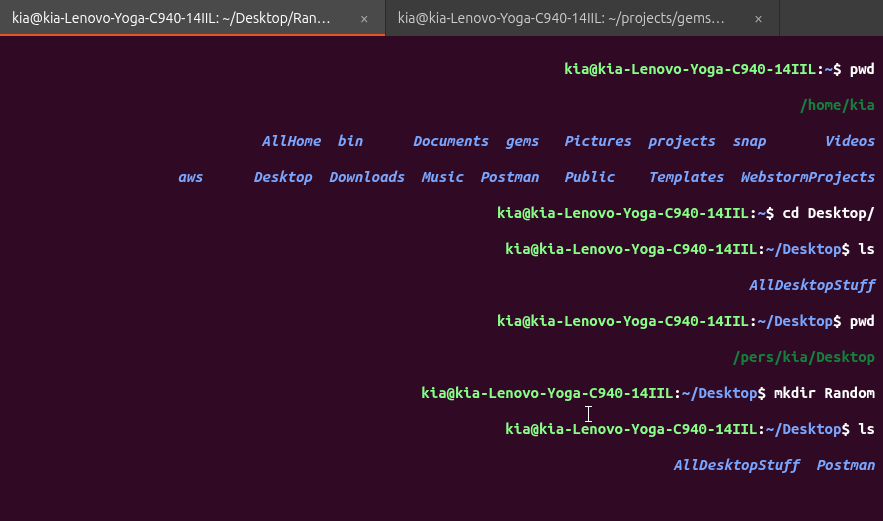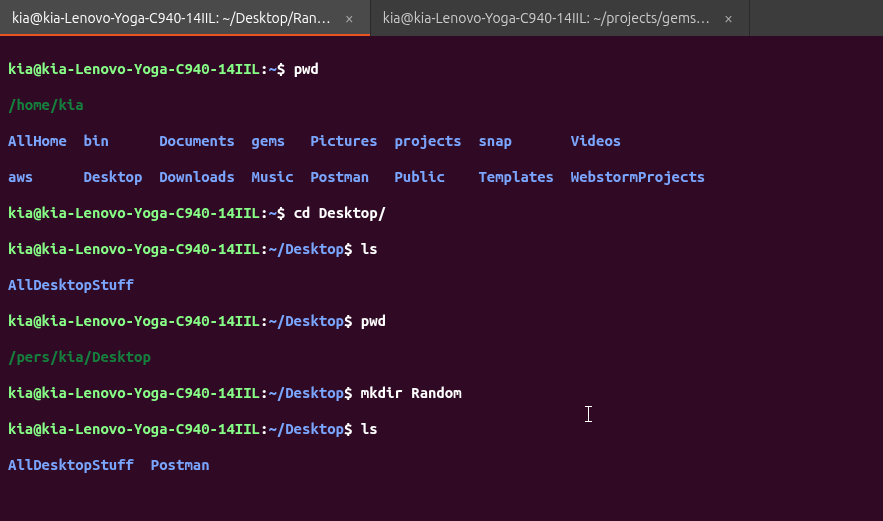--- a/index.html
+++ b/index.html
@@ -19,21 +19,21 @@
       height: 36px;
       align-items: stretch;
     }
     .tab {
       display: flex;
       align-items: center;
       padding: 0 12px;
       color: #cccccc;
       font-family: 'Ubuntu', sans-serif;
       font-size: 14px;
-      gap: 10px;
+      gap: 25px;
       border-right: 1px solid #2a2a2a;
       position: relative;
       cursor: pointer;
       max-width: 440px;
     }
     .tab.active {
       background: #4a4a4a;
       color: #ffffff;
     }
     .tab.active::after {
@@ -56,27 +56,27 @@
       font-size: 16px;
       line-height: 1;
       padding: 2px 4px;
       cursor: pointer;
     }
     .terminal {
       padding: 6px 8px;
       white-space: pre;
       font-weight: bold;
     }
-    .line { display: block; white-space: pre-wrap; }
+    .line { display: block; white-space: pre-wrap; text-align: right; }
     .pu { color: #87ff87; }           
     .pc { color: #ffffff; }           
     .pp { color: #7aa6ff; }           
     .cmd { color: #ffffff; }          
     .out { color: #15803d; }          
-    .dir { color: #7aa6ff; }          
+    .dir { color: #7aa6ff; font-style: italic; }          
     .I-beam {
       position: absolute;
       width: 7px;
       height: 16px;
       pointer-events: none;
     }
     .I-beam::before, .I-beam::after {
       content: "";
       position: absolute;
       background: #ffffff;

